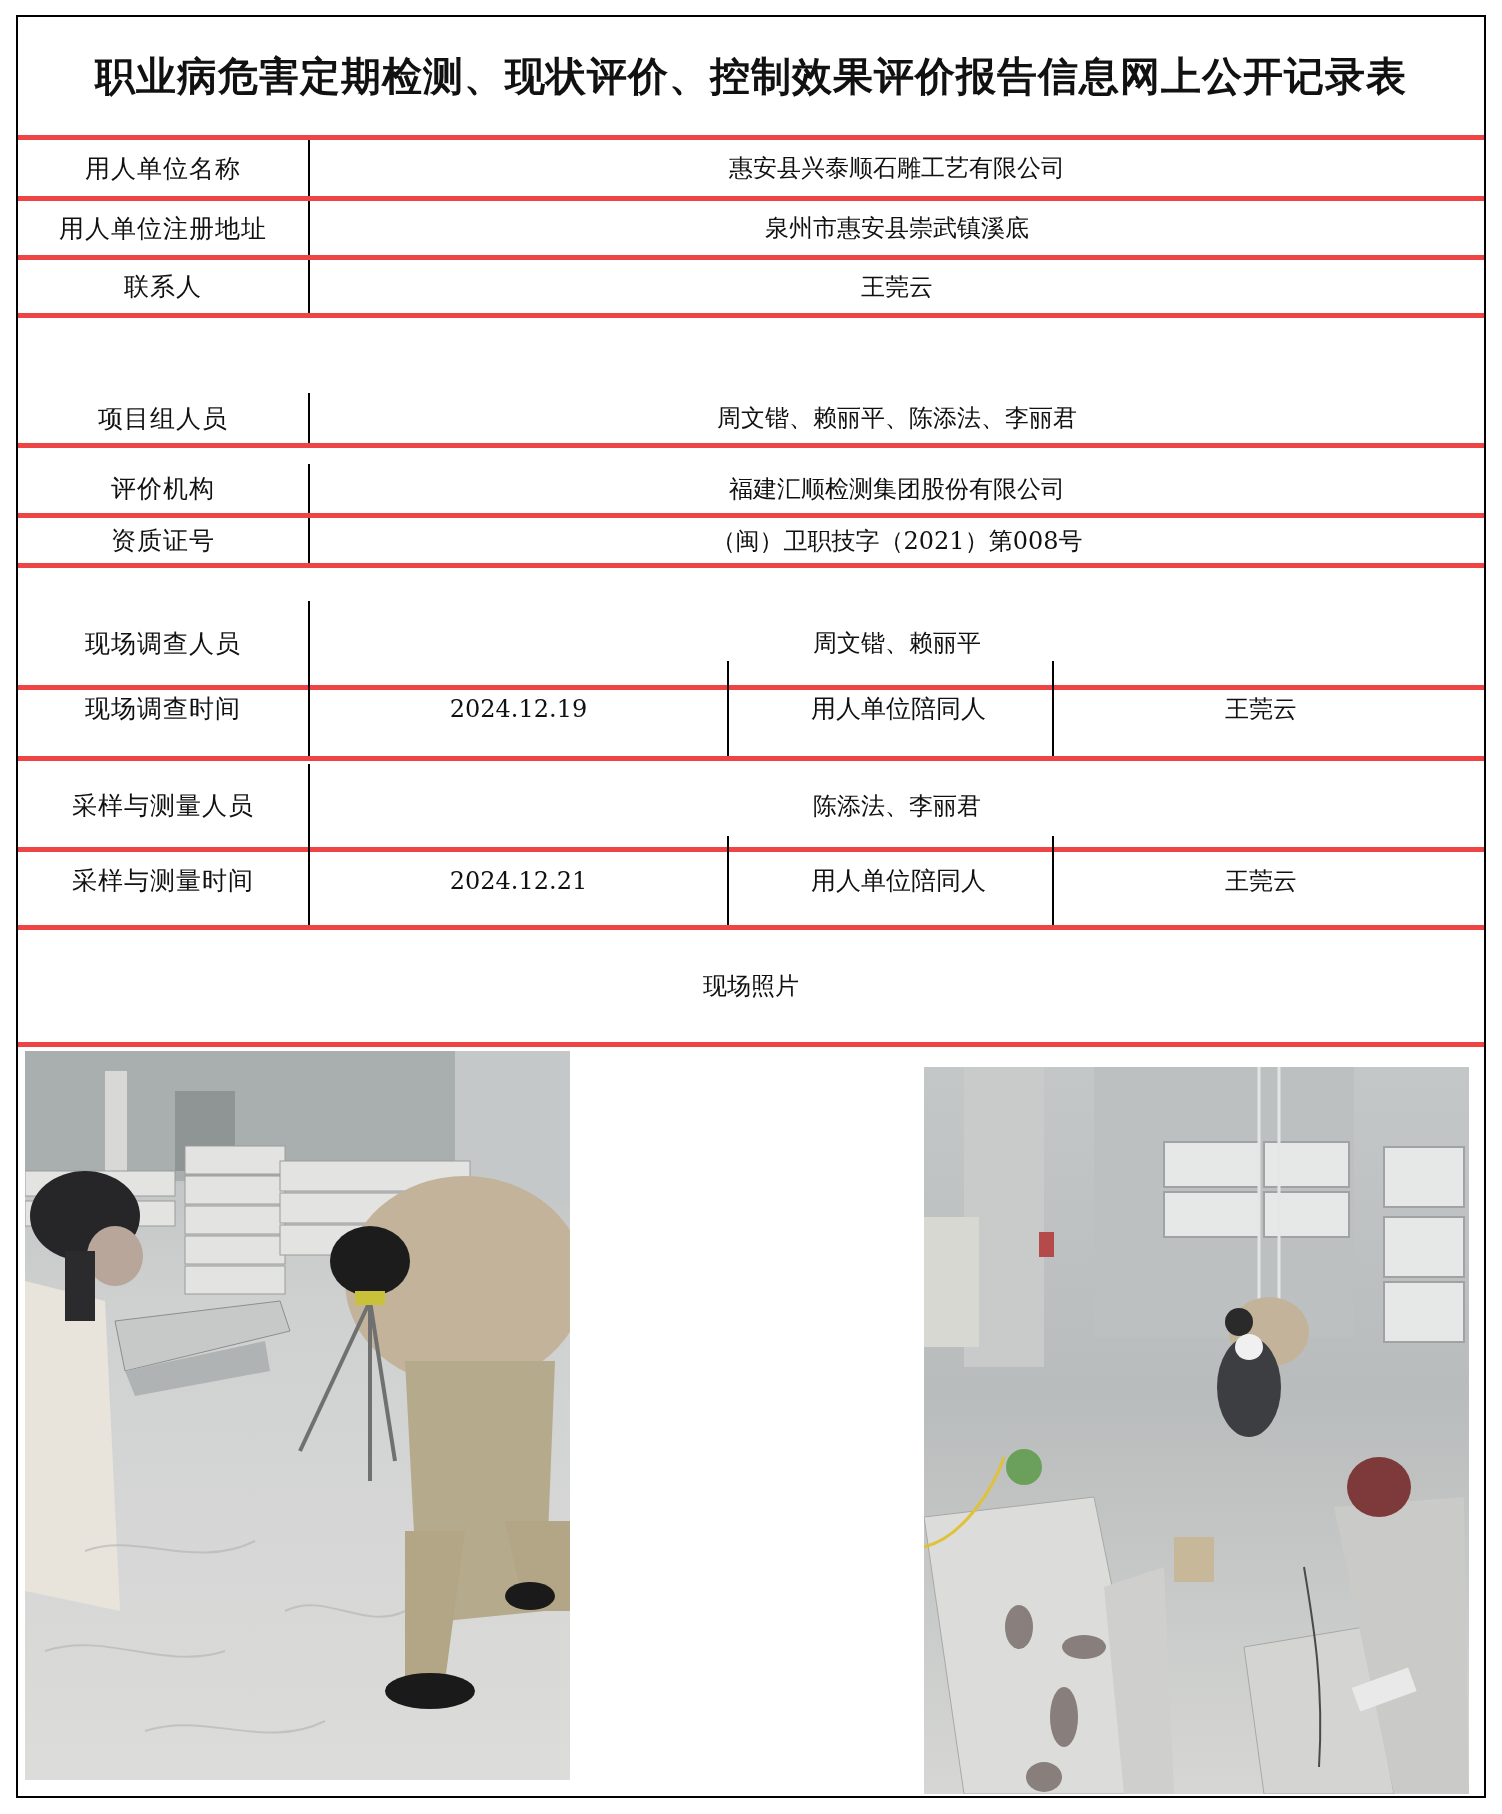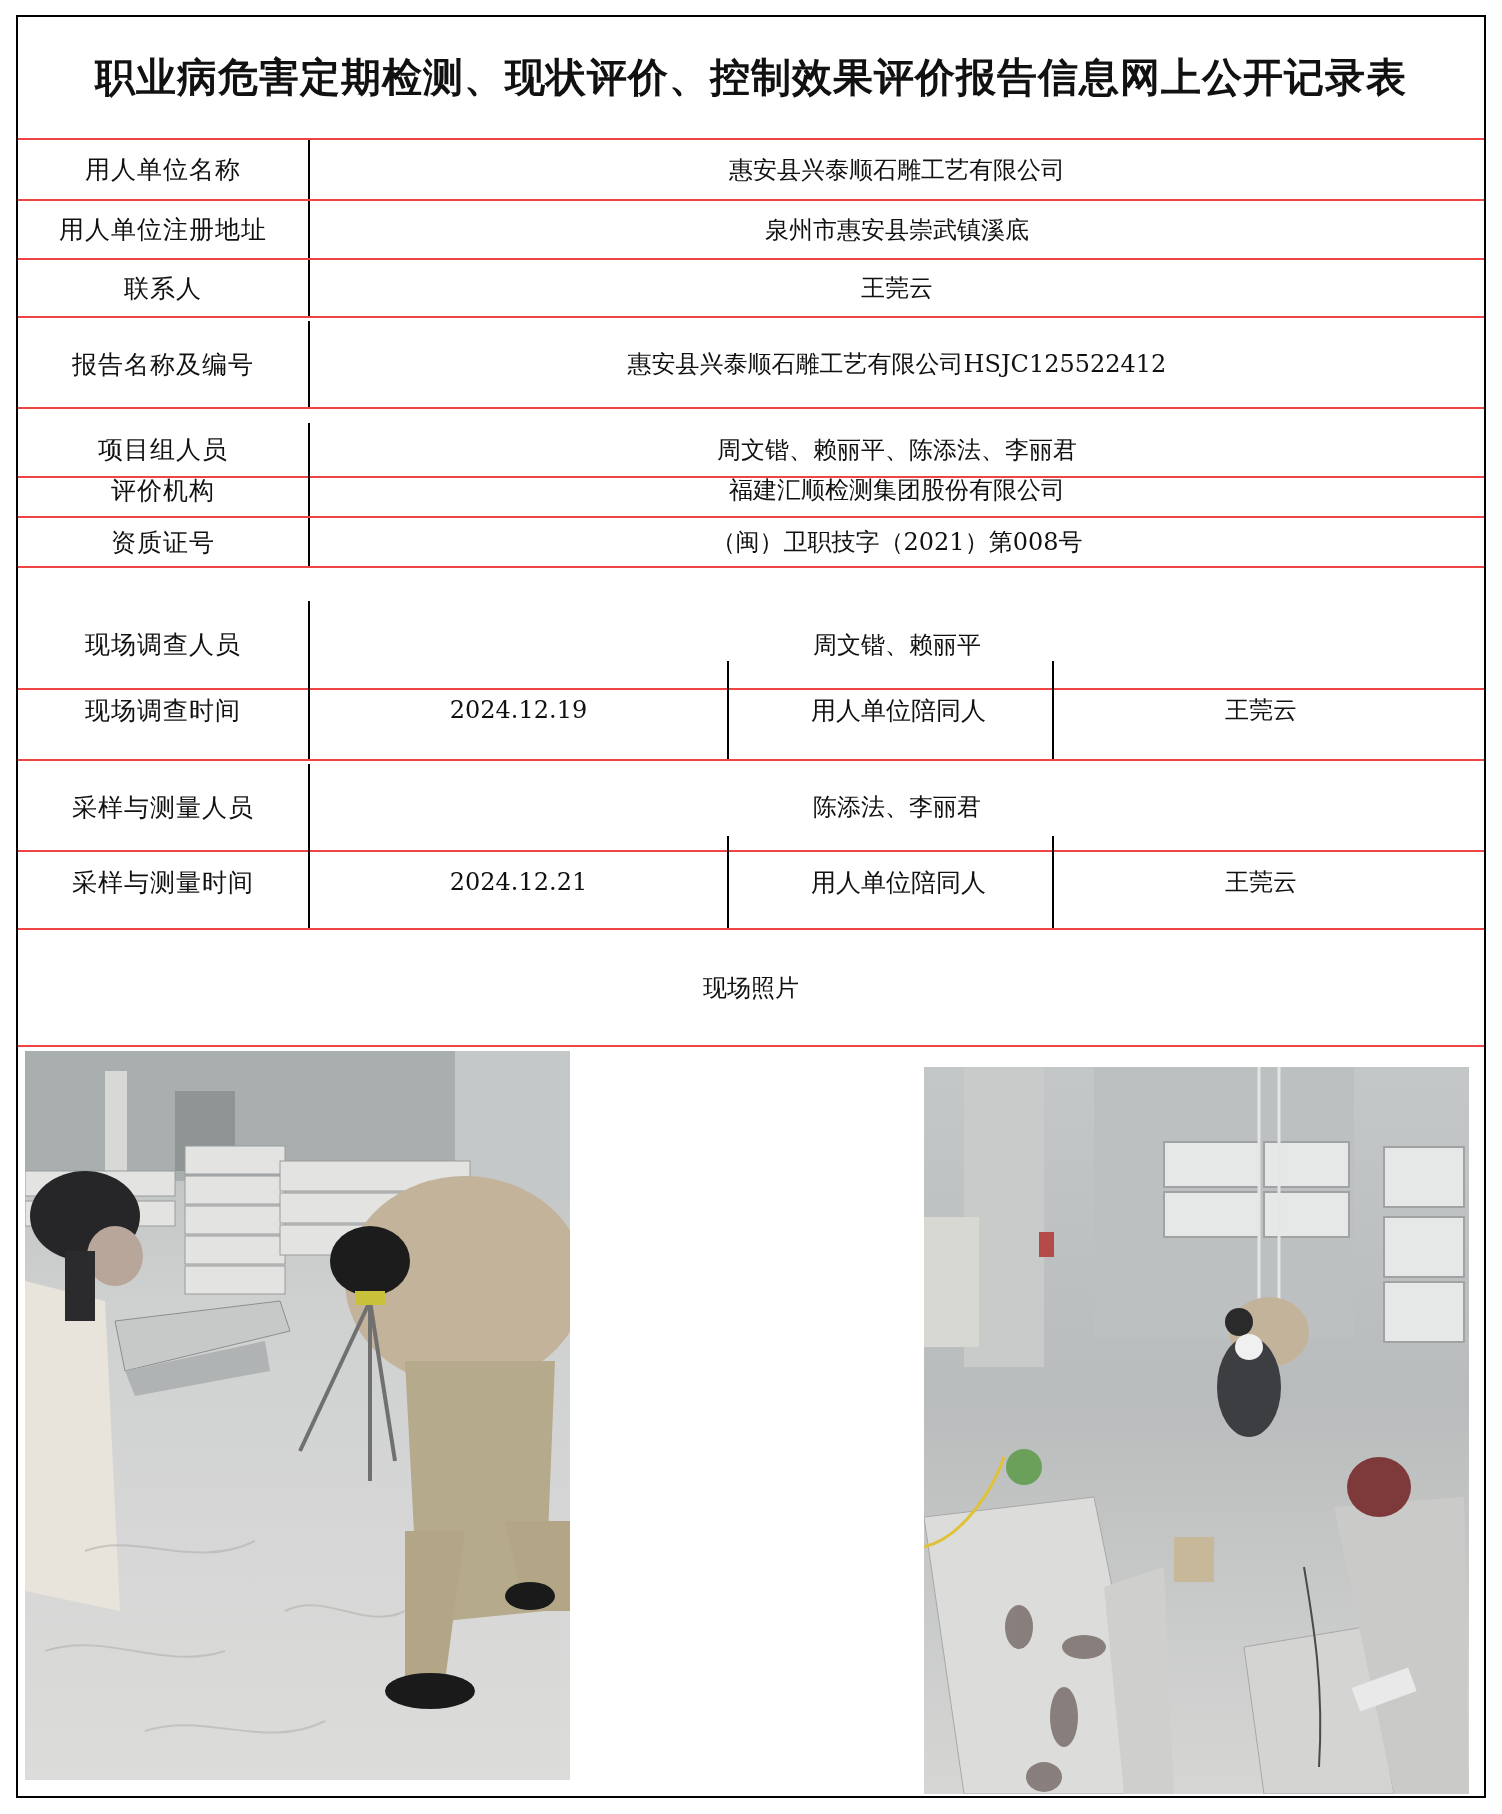--- a/index.html
+++ b/index.html
@@ -1,20 +1,20 @@
 <!DOCTYPE html>
 <html><head>
 <meta charset="utf-8">
 <style>
   html, body { margin: 0; padding: 0; background: #ffffff; }
   body { width: 1502px; height: 1814px; position: relative; overflow: hidden;
          font-family: "DejaVu Serif", "Liberation Serif", serif; color: #111; }
   .sheet { position: absolute; left: 16px; top: 15px; width: 1470px; height: 1783px;
            border: 2px solid #000; box-sizing: border-box; }
-  .row { position: absolute; left: 0; right: 0; border-bottom: 2px solid #ef4444; box-sizing: border-box; }
+  .row { position: absolute; left: 0; right: 0; border-bottom: 5px solid #ef4444; box-sizing: border-box; }
   .cell { position: absolute; top: 0; bottom: 0; display: flex; align-items: center; justify-content: center;
           box-sizing: border-box; text-align: center; }
   .lbl { left: 0; width: 292px; border-right: 2px solid #000; font-size: 25px; letter-spacing: 1px; }
   .val { left: 292px; right: 0; font-size: 24px; }
   .c2 { left: 292px; width: 419px; border-right: 2px solid #000; font-size: 24px; }
   .c3 { left: 711px; width: 309px; border-right: 2px solid #000; font-size: 25px; margin-left: 16px; }
   .c4 { left: 1020px; right: 0; font-size: 24px; }
   .title { font-size: 40px; font-weight: bold; letter-spacing: 1px; left: 0; right: 0; }
   .photo { position: absolute; overflow: hidden; }
   .photo svg { display: block; width: 100%; height: 100%; }
@@ -33,25 +33,21 @@
     <div class="cell val">惠安县兴泰顺石雕工艺有限公司</div>
   </div>
   <div class="row" style="top:184px;height:59px;">
     <div class="cell lbl">用人单位注册地址</div>
     <div class="cell val">泉州市惠安县崇武镇溪底</div>
   </div>
   <div class="row" style="top:243px;height:58px;">
     <div class="cell lbl">联系人</div>
     <div class="cell val">王莞云</div>
   </div>
-  <div class="row" style="top:304px;height:88px;">
-    <div class="cell lbl">报告名称及编号</div>
-    <div class="cell val">惠安县兴泰顺石雕工艺有限公司HSJC125522412</div>
-  </div>
-  <div class="row" style="top:406px;height:55px;">
+  <div class="row" style="top:376px;height:55px;">
     <div class="cell lbl">项目组人员</div>
     <div class="cell val">周文锴、赖丽平、陈添法、李丽君</div>
   </div>
   <div class="row" style="top:447px;height:54px;">
     <div class="cell lbl">评价机构</div>
     <div class="cell val">福建汇顺检测集团股份有限公司</div>
   </div>
   <div class="row" style="top:501px;height:50px;">
     <div class="cell lbl">资质证号</div>
     <div class="cell val">（闽）卫职技字（2021）第008号</div>

